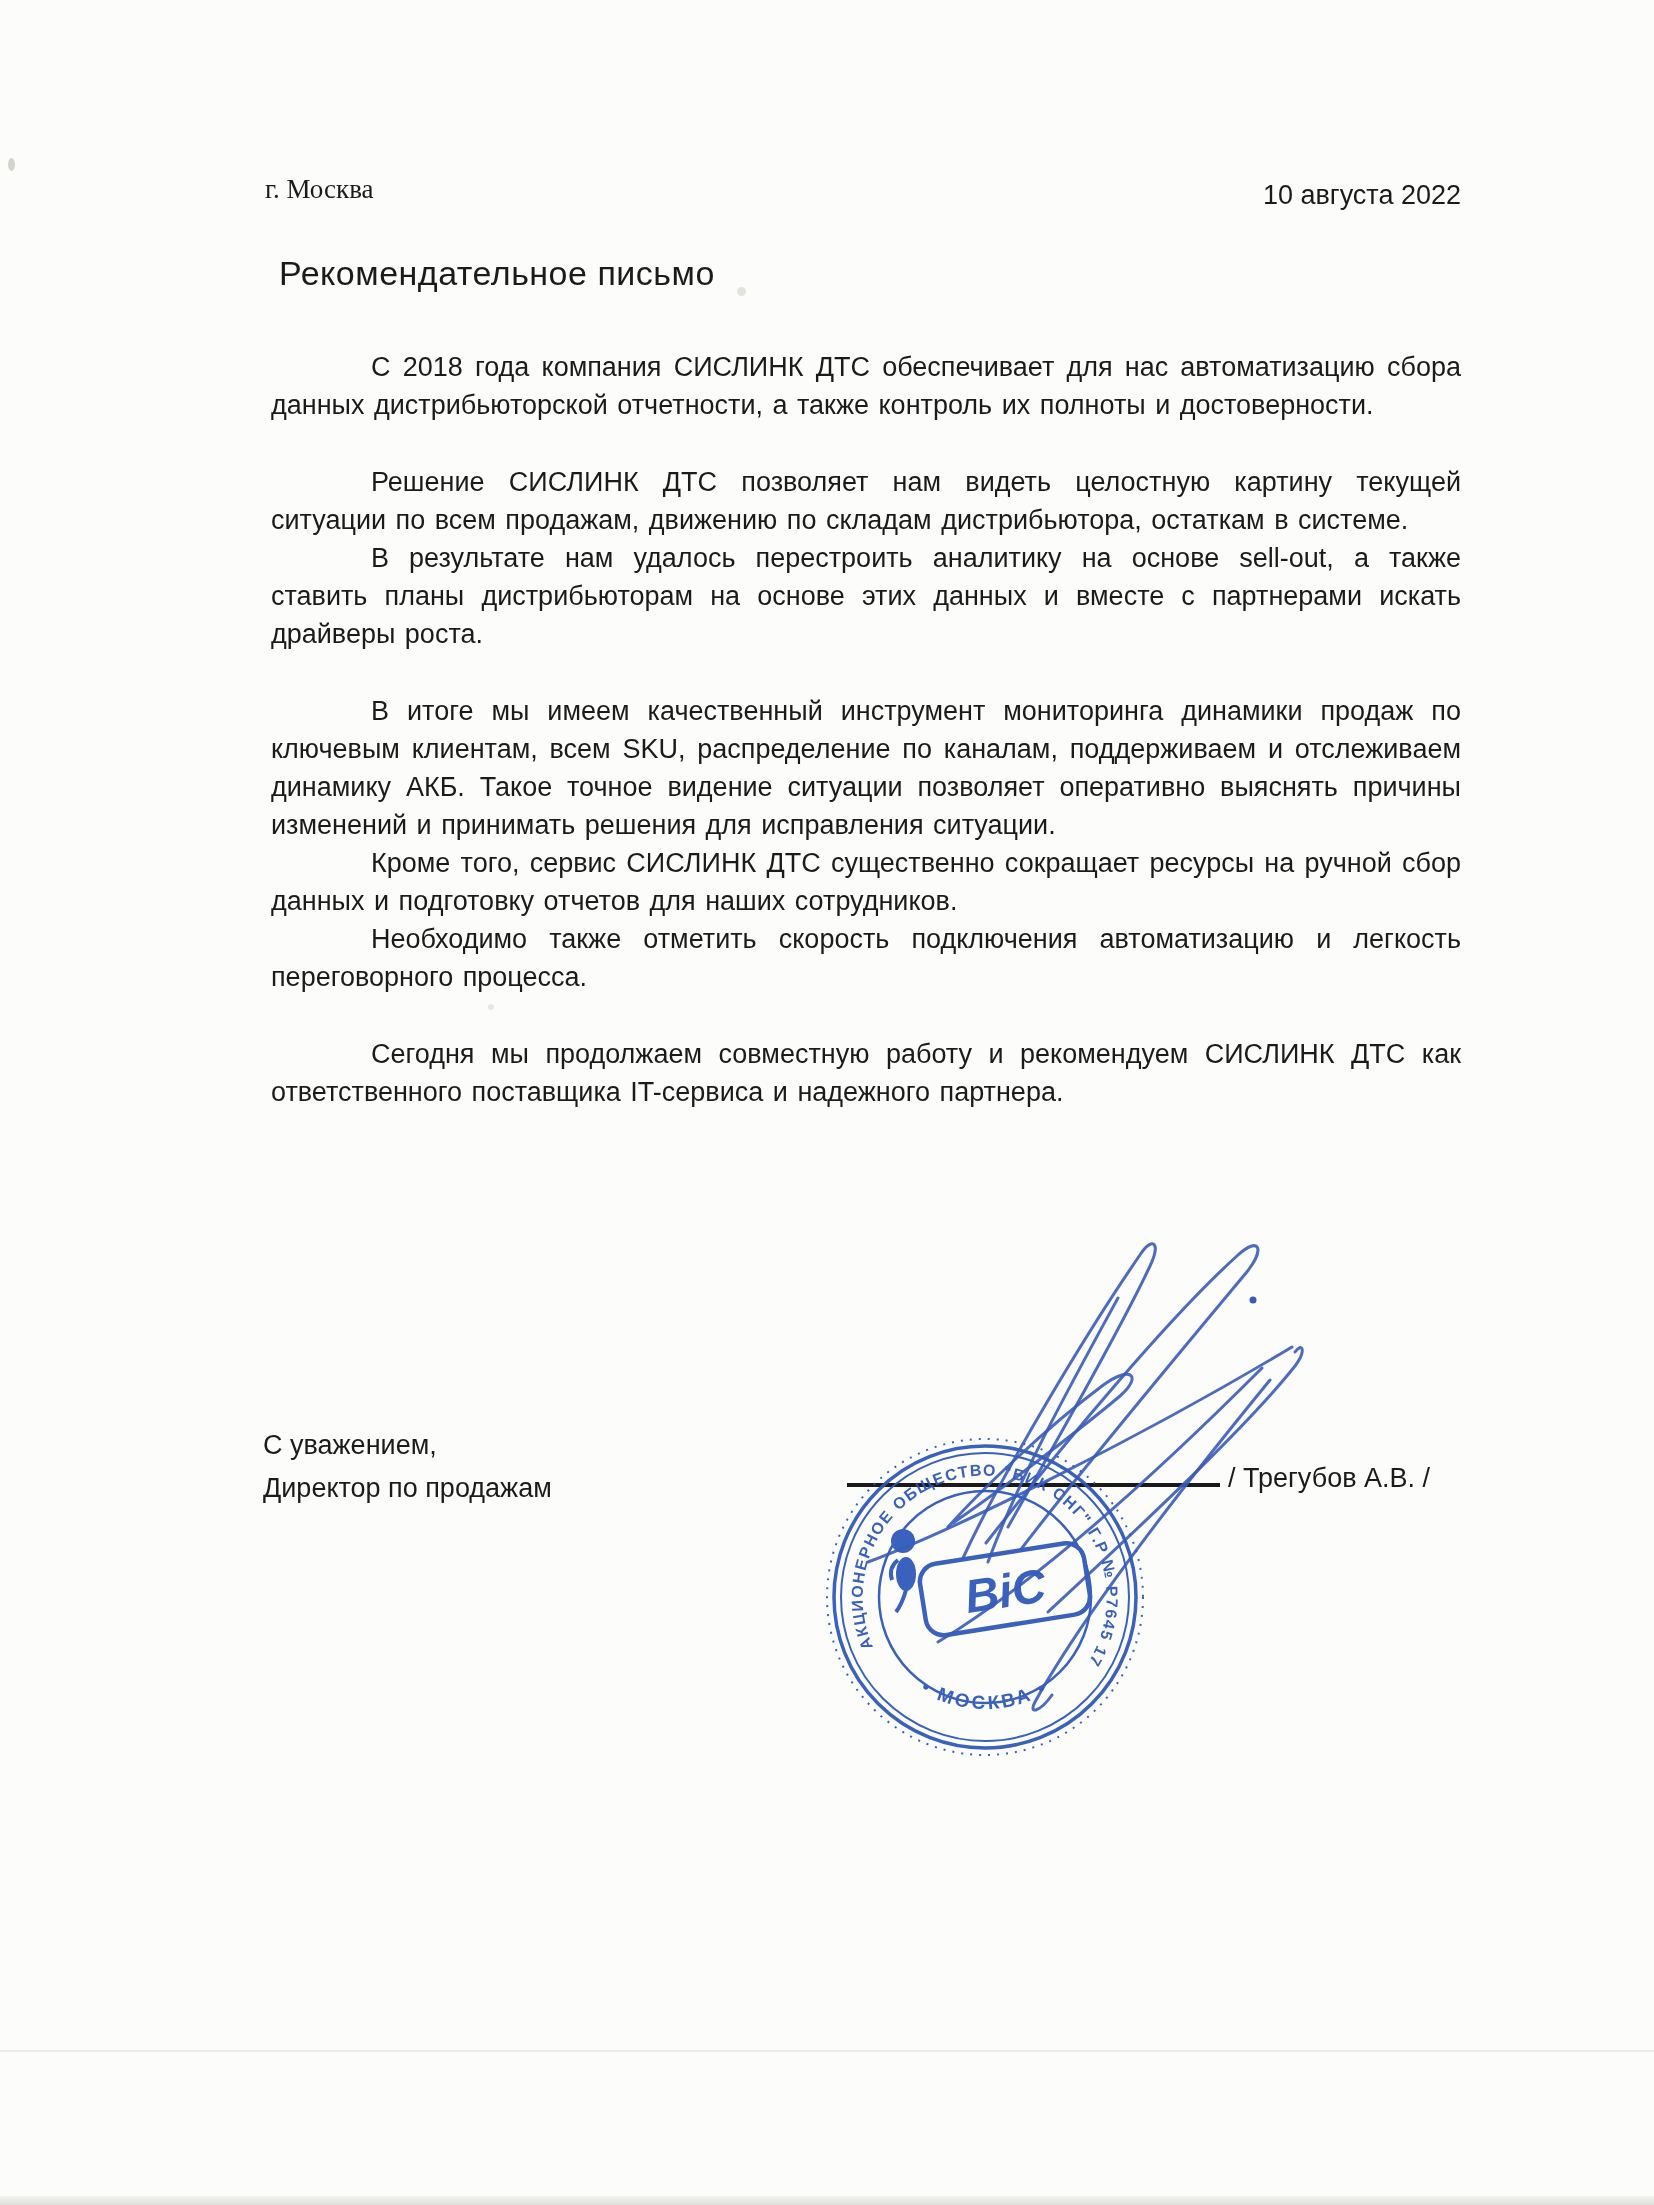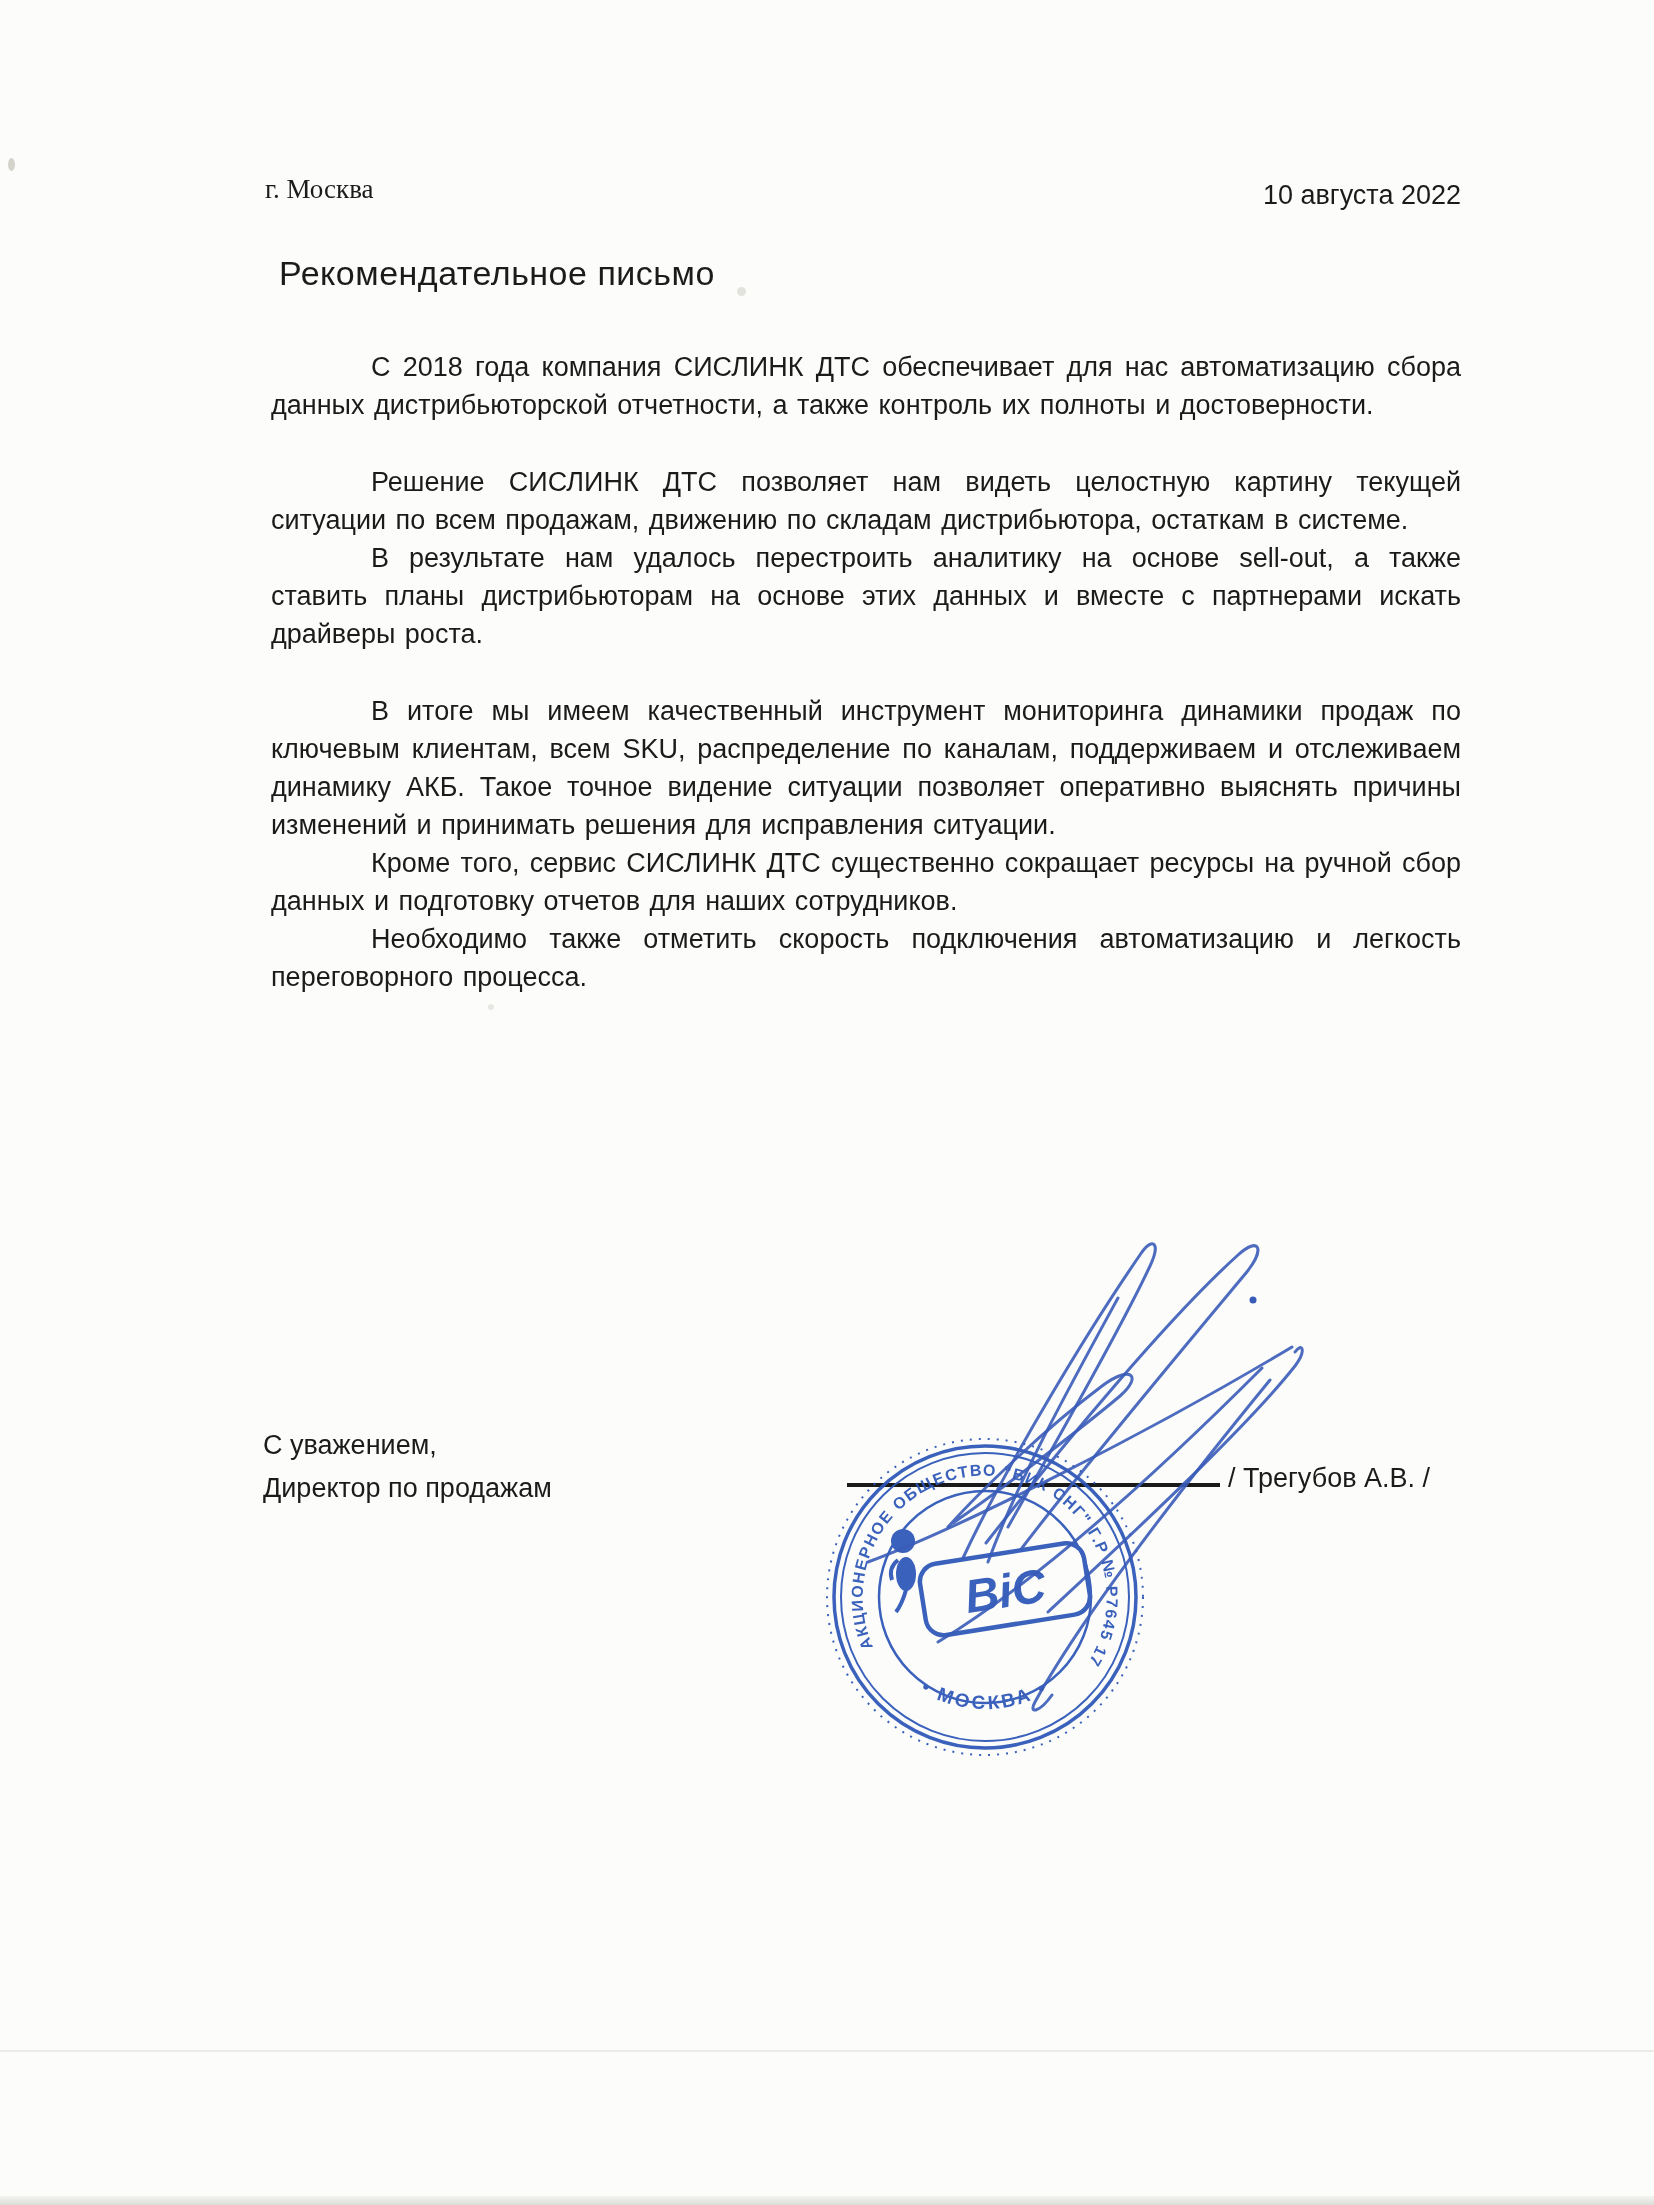--- a/index.html
+++ b/index.html
@@ -116,20 +116,21 @@
 
   <h1 class="title">Рекомендательное письмо</h1>
 
   <div class="body-block">
     <p class="para">С 2018 года компания СИСЛИНК ДТС обеспечивает для нас автоматизацию сбора данных дистрибьюторской отчетности, а также контроль их полноты и достоверности.</p>
     <p class="para gap">Решение СИСЛИНК ДТС позволяет нам видеть целостную картину текущей ситуации по всем продажам, движению по складам дистрибьютора, остаткам в системе.</p>
     <p class="para">В результате нам удалось перестроить аналитику на основе sell-out, а также ставить планы дистрибьюторам на основе этих данных и вместе с партнерами искать драйверы роста.</p>
     <p class="para gap">В итоге мы имеем качественный инструмент мониторинга динамики продаж по ключевым клиентам, всем SKU, распределение по каналам, поддерживаем и отслеживаем динамику АКБ. Такое точное видение ситуации позволяет оперативно выяснять причины изменений и принимать решения для исправления ситуации.</p>
     <p class="para">Кроме того, сервис СИСЛИНК ДТС существенно сокращает ресурсы на ручной сбор данных и подготовку отчетов для наших сотрудников.</p>
     <p class="para">Необходимо также отметить скорость подключения автоматизацию и легкость переговорного процесса.</p>
+    <p class="para gap">Сегодня мы продолжаем совместную работу и рекомендуем СИСЛИНК ДТС как ответственного поставщика IT-сервиса и надежного партнера.</p>
   </div>
 
   <div class="closing">
     <div>С уважением,</div>
     <div>Директор по продажам</div>
   </div>
 
   <div class="sig-line"></div>
   <div class="signer">/ Трегубов А.В. /</div>
 

